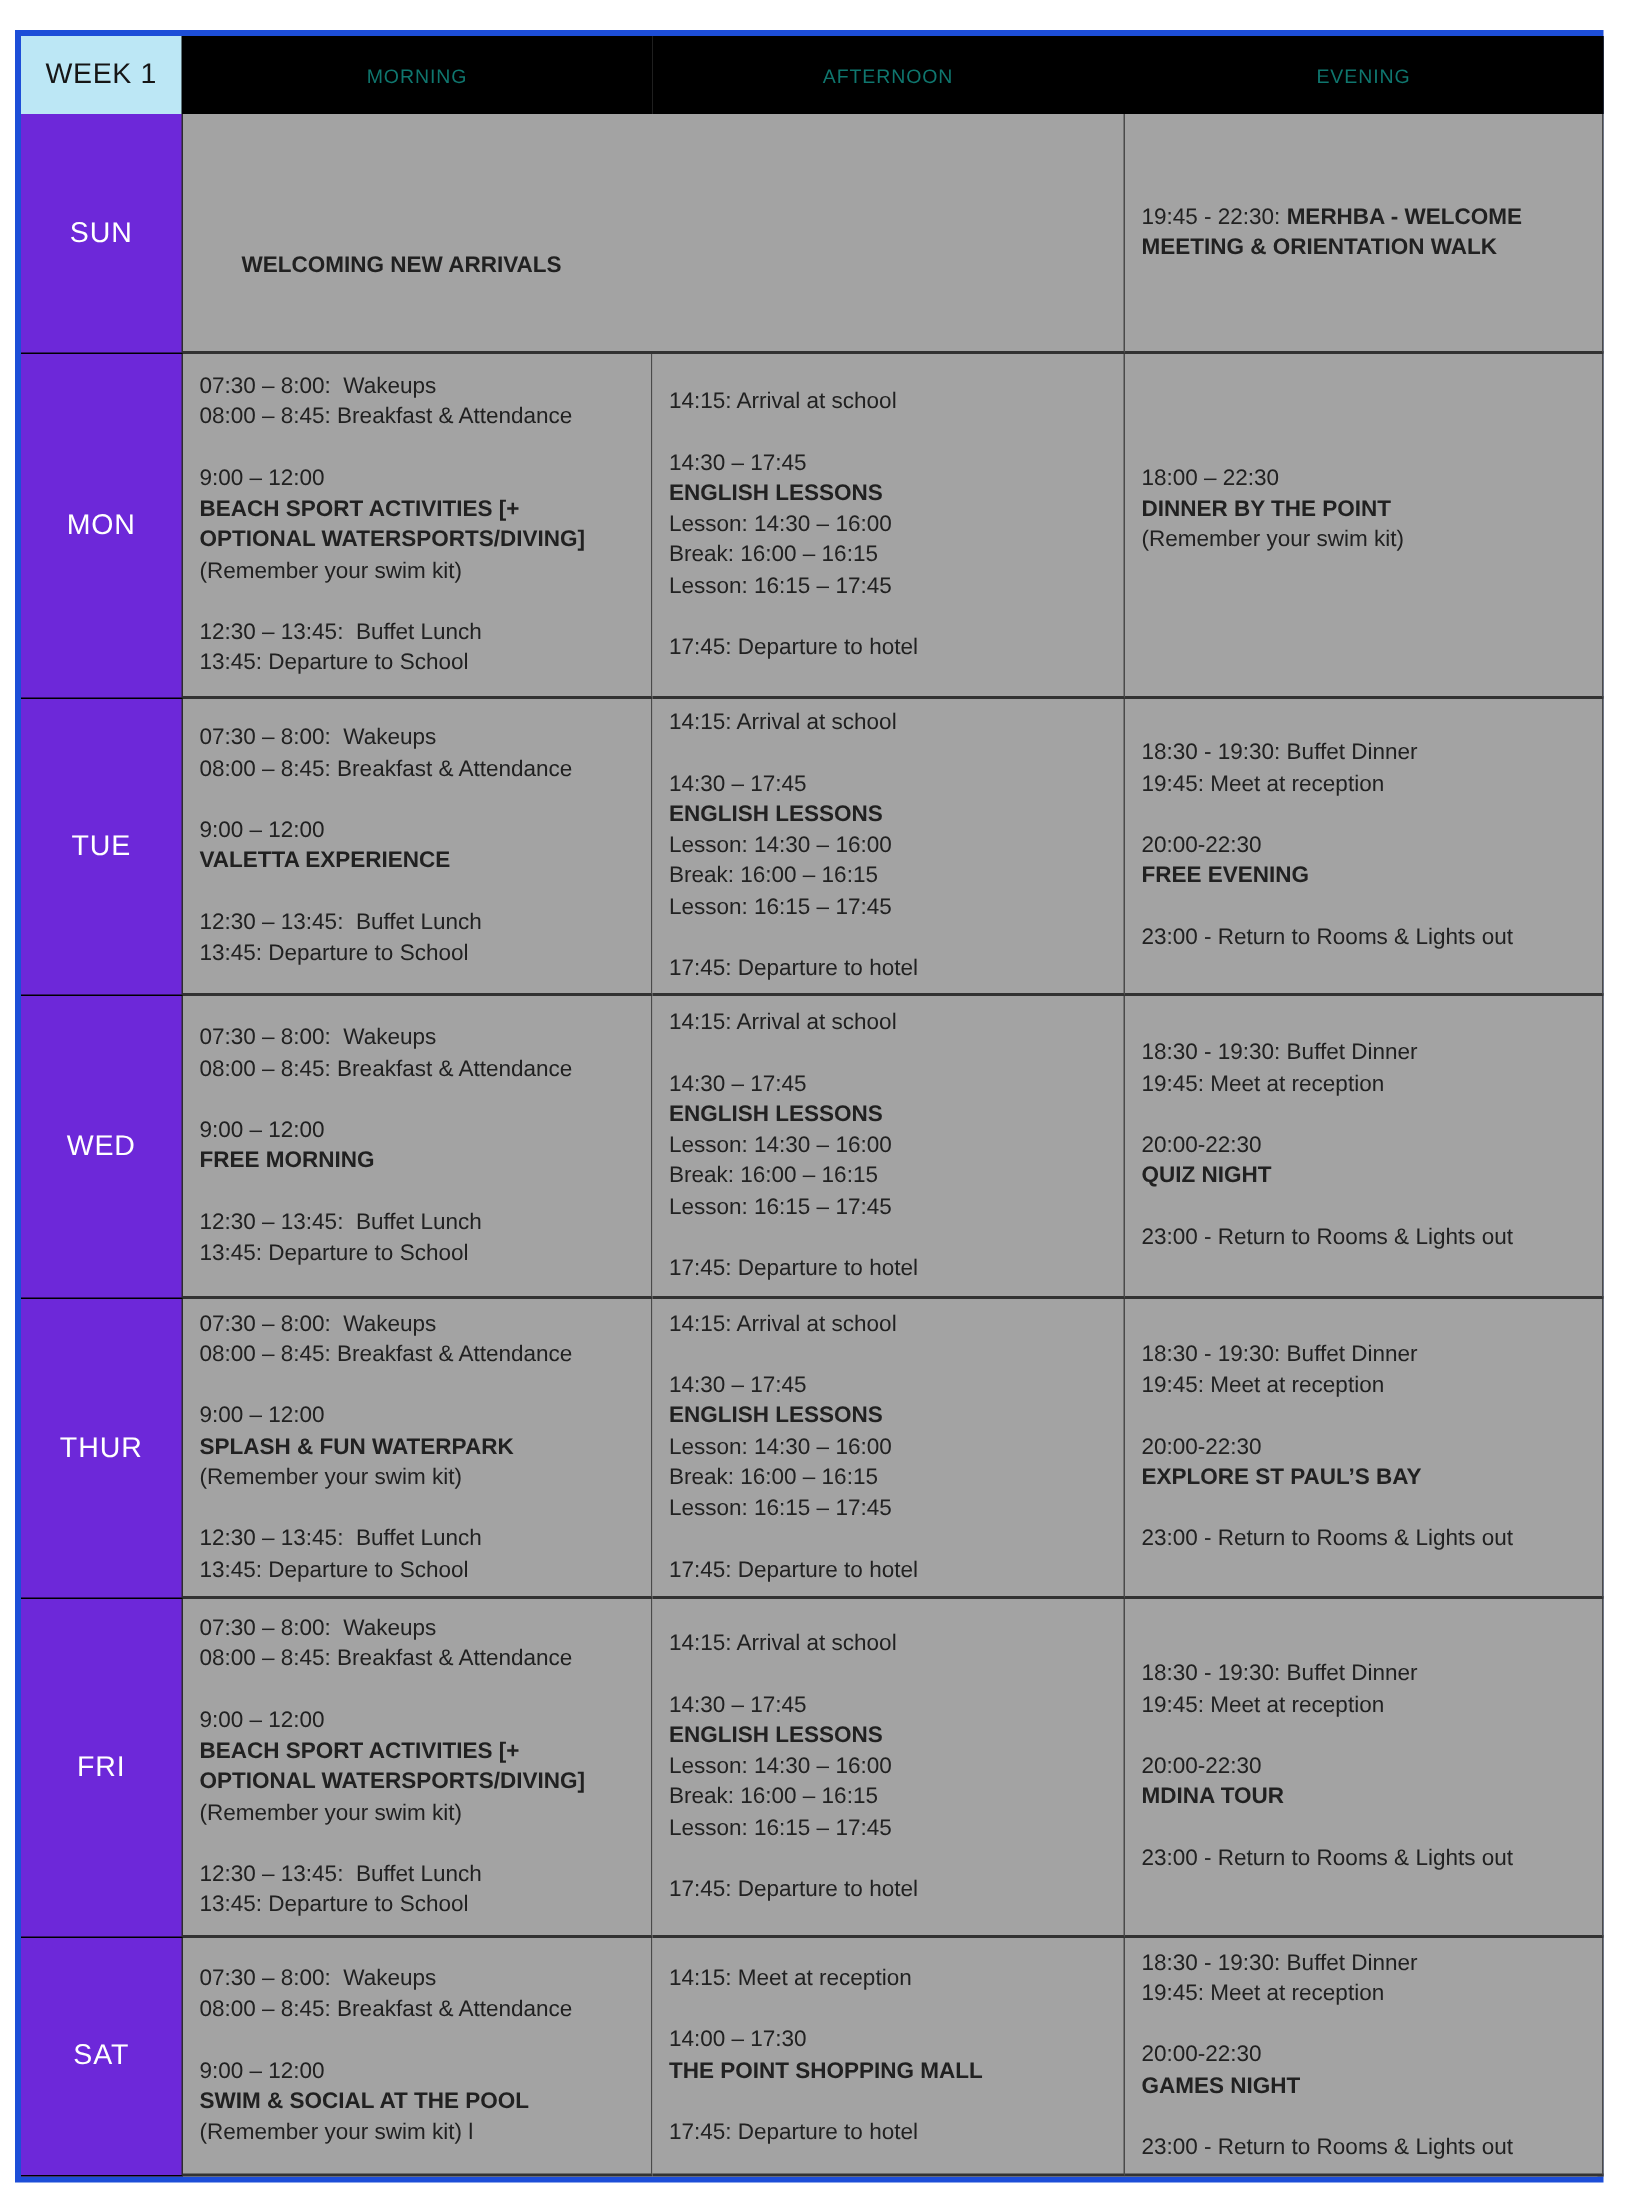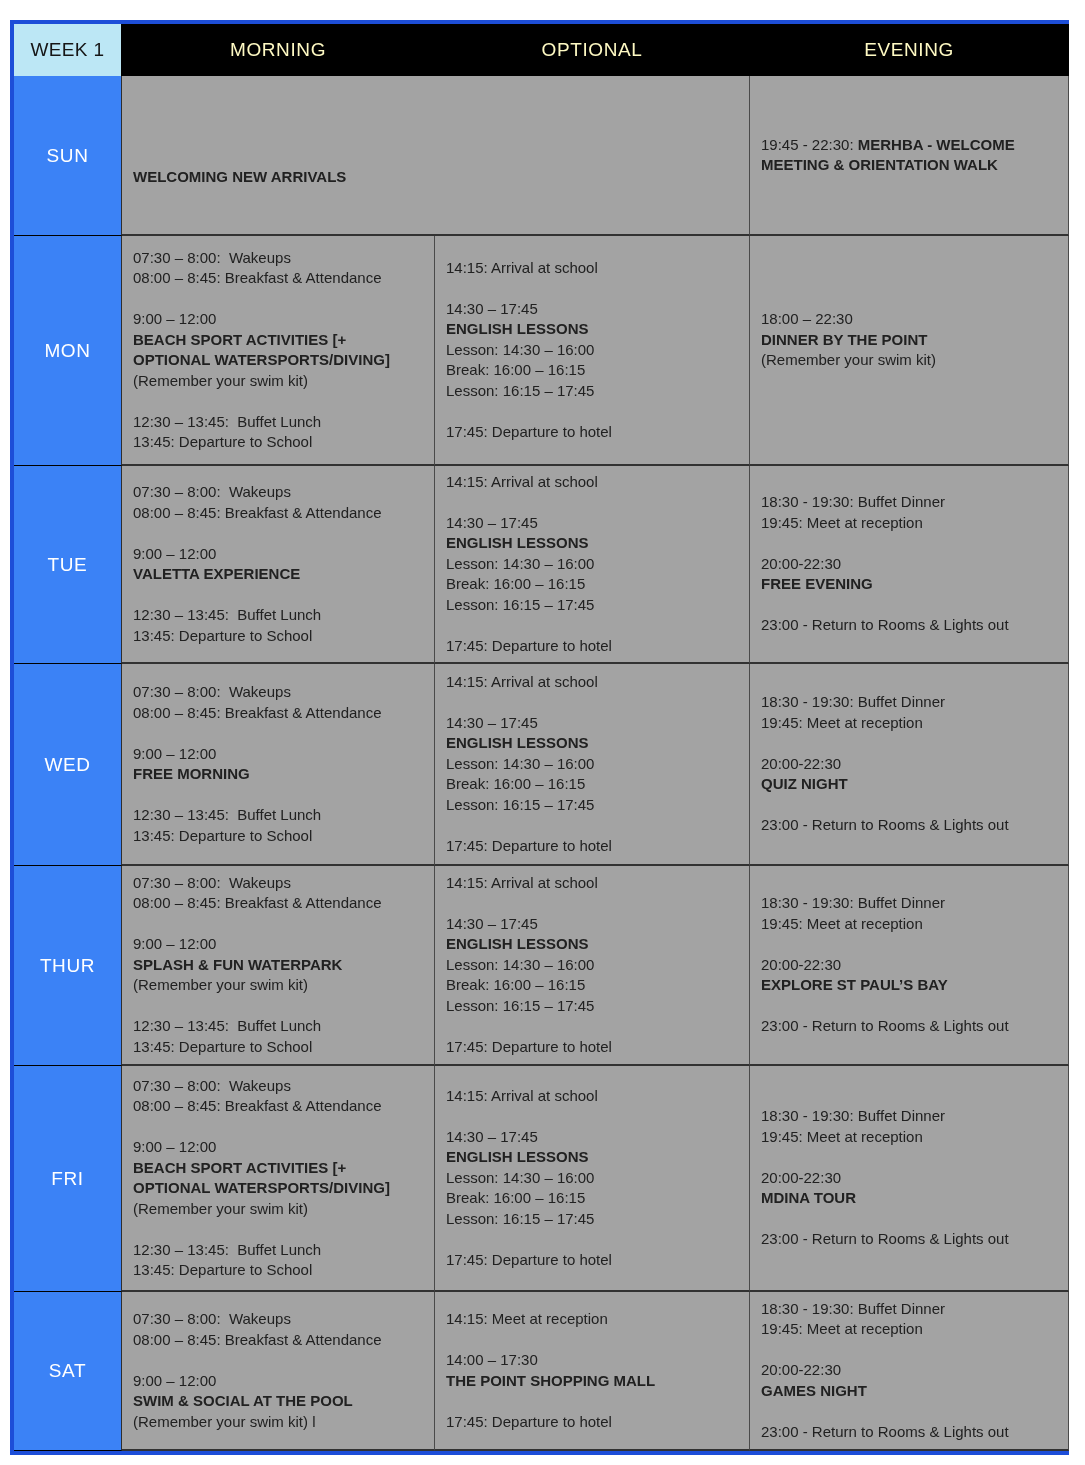--- a/index.html
+++ b/index.html
@@ -17,55 +17,55 @@
     border: 4px solid #1d4ed8;
     background: #ffffff;
   }
   .hdr-week {
     background: #bce7f5; color: #161616;
     display: flex; align-items: center; justify-content: center;
     font-size: 19px; letter-spacing: 0.4px;
     border-right: 1px solid #000;
   }
   .hdr-col {
-    background: #000000; color: #fef9c3;
+    background: #000000; color: #0f766e;
     display: flex; align-items: center; justify-content: center;
-    font-size: 19px; letter-spacing: 0.6px;
+    font-size: 13px; letter-spacing: 0.6px;
     border-right: 1px solid #000;
   }
   .day-cell {
-    background: #3b82f6; color: #ffffff;
+    background: #6d28d9; color: #ffffff;
     display: flex; align-items: center; justify-content: center;
     font-size: 19px; letter-spacing: 0.6px;
     border-right: 1px solid #2e2e2e;
     border-bottom: 1px solid #000;
   }
   .cell {
     background: #a3a3a3;
     border-right: 1px solid #4a4a4a;
     border-bottom: 2px solid #323232;
     display: flex; flex-direction: column; justify-content: center;
     padding: 8px 11px;
     overflow: hidden;
   }
   .cell.span2 { grid-column: span 2; }
-  .cell.offset .cell-inner { transform: translateY(22px); }
+  .cell.offset .cell-inner { transform: translateY(22px); margin-left: 28px; }
   .line {
     font-size: 15px; line-height: 20.5px; color: #212121;
     white-space: pre-wrap; min-height: 20.5px;
   }
   .bold { font-weight: bold; }
 </style>
 </head>
 <body>
 
 <div class="schedule">
   <div class="hdr-week">WEEK 1</div>
   <div class="hdr-col">MORNING</div>
-  <div class="hdr-col">OPTIONAL</div>
+  <div class="hdr-col">AFTERNOON</div>
   <div class="hdr-col">EVENING</div>
 <div class="day-cell">SUN</div>
     <div class="cell span2 offset">
       <div class="cell-inner">
         <div class="line"><span class="bold">WELCOMING NEW ARRIVALS</span></div>
       </div>
     </div>
     <div class="cell">
       <div class="cell-inner">
         <div class="line"><span>19:45 - 22:30: </span><span class="bold">MERHBA - WELCOME MEETING &amp; ORIENTATION WALK</span></div>

